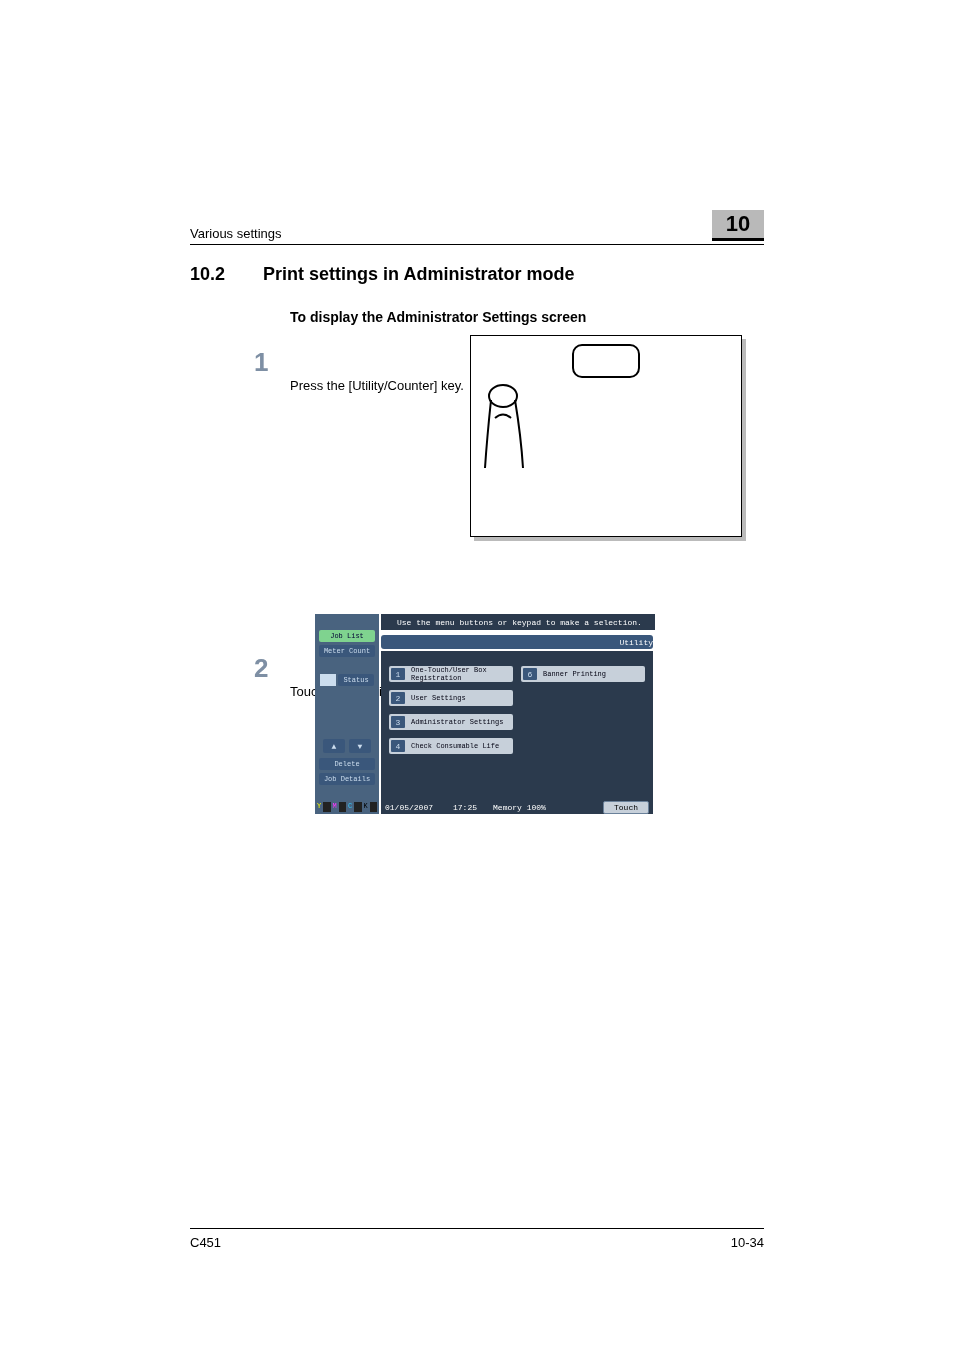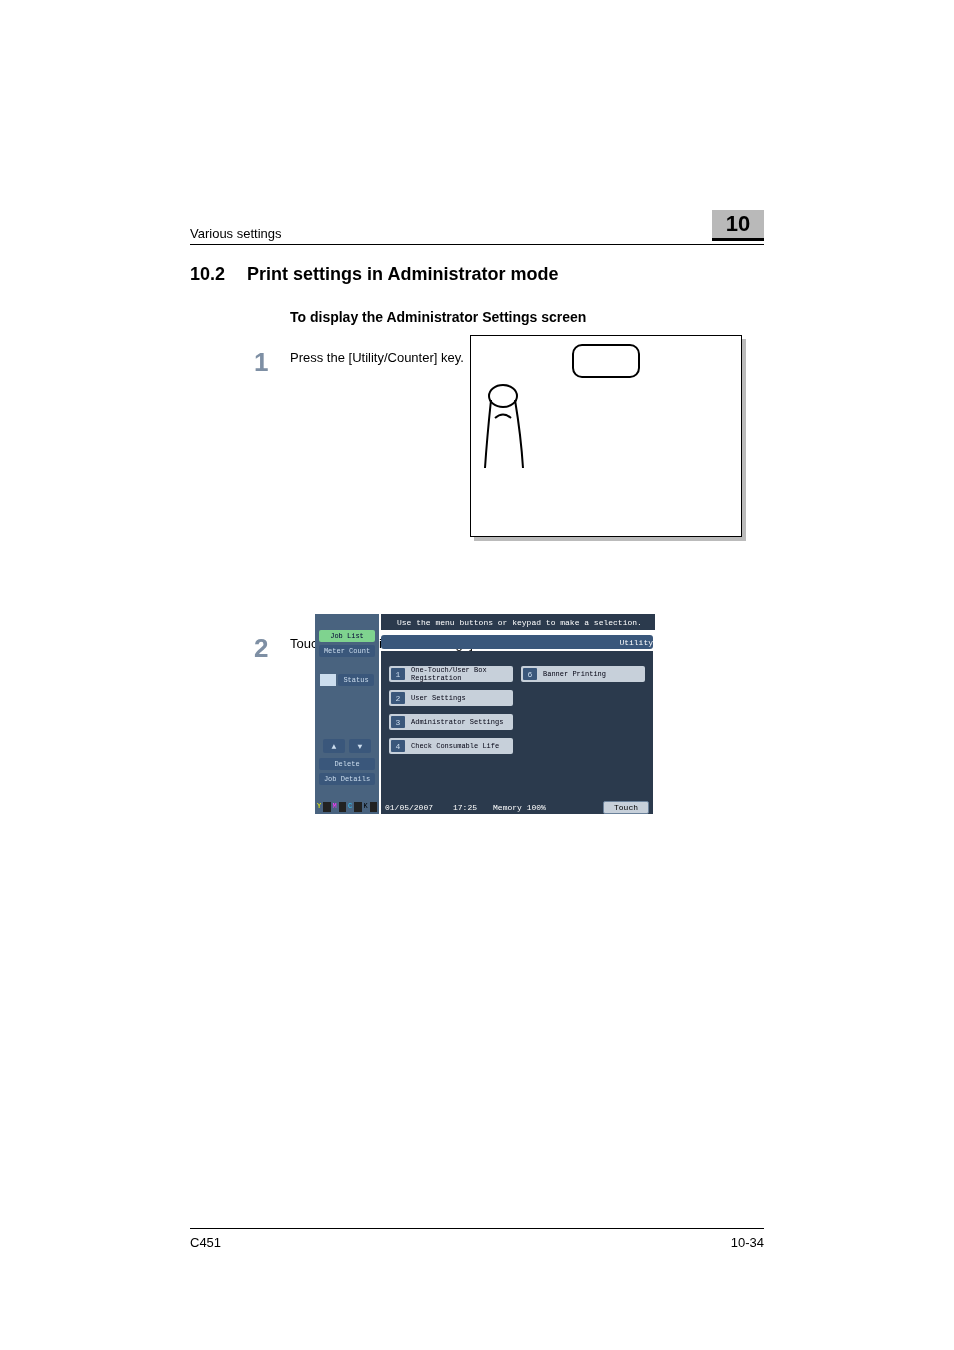--- a/index.html
+++ b/index.html
@@ -42,21 +42,21 @@
   }
   .chapter-badge span {
     font-size: 22px;
     font-weight: bold;
     line-height: 28px;
   }
 
   .section-heading {
     margin-top: 64px;
     display: flex;
-    gap: 22px;
+    gap: 38px;
     font-weight: bold;
     font-size: 18px;
   }
   .subheading {
     margin-top: 24px;
     margin-left: 100px;
     font-weight: bold;
     font-size: 14px;
   }
 
@@ -71,20 +71,21 @@
     font-size: 26px;
     font-weight: bold;
     color: #7e8fa4;
     line-height: 1;
     font-family: Arial, sans-serif;
   }
   .step .text {
     font-size: 13px;
     max-width: 180px;
     line-height: 1.35;
+    margin-top: 28px;
   }
   .step.step2 .text { max-width: none; }
 
   
   .uc-box {
     position: absolute;
     top: 335px;
     left: 470px;
     width: 270px;
     height: 200px;

